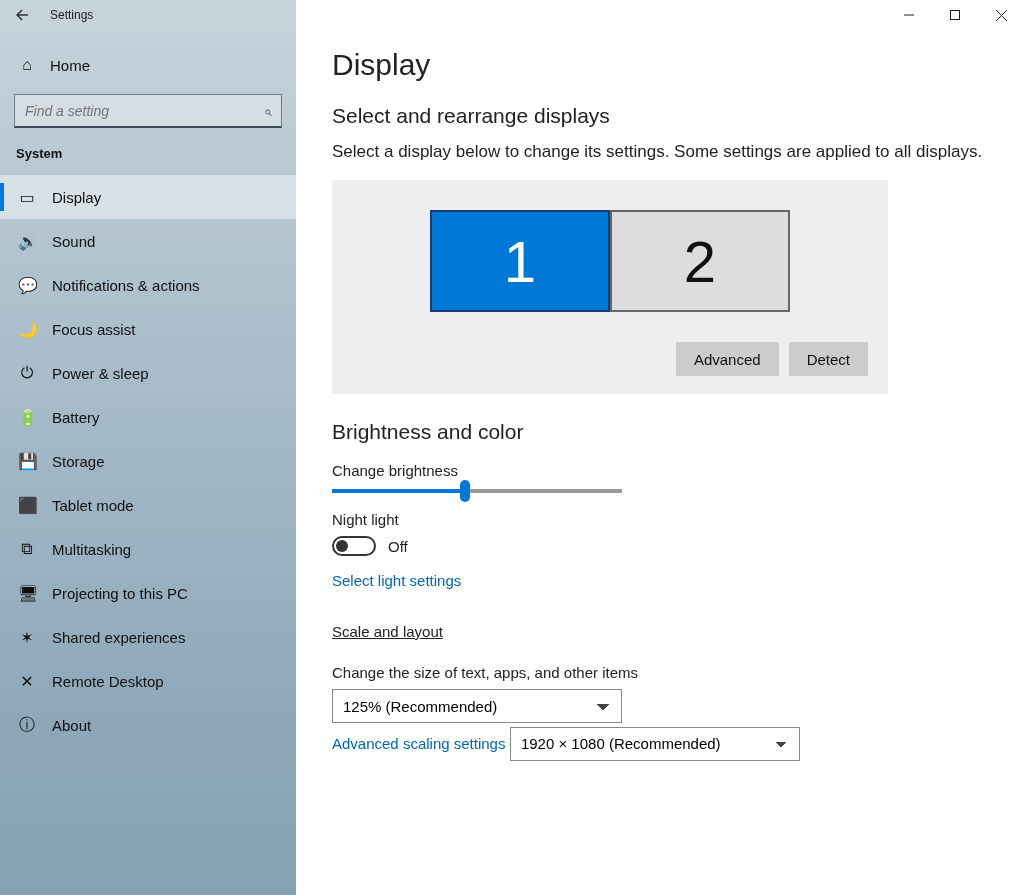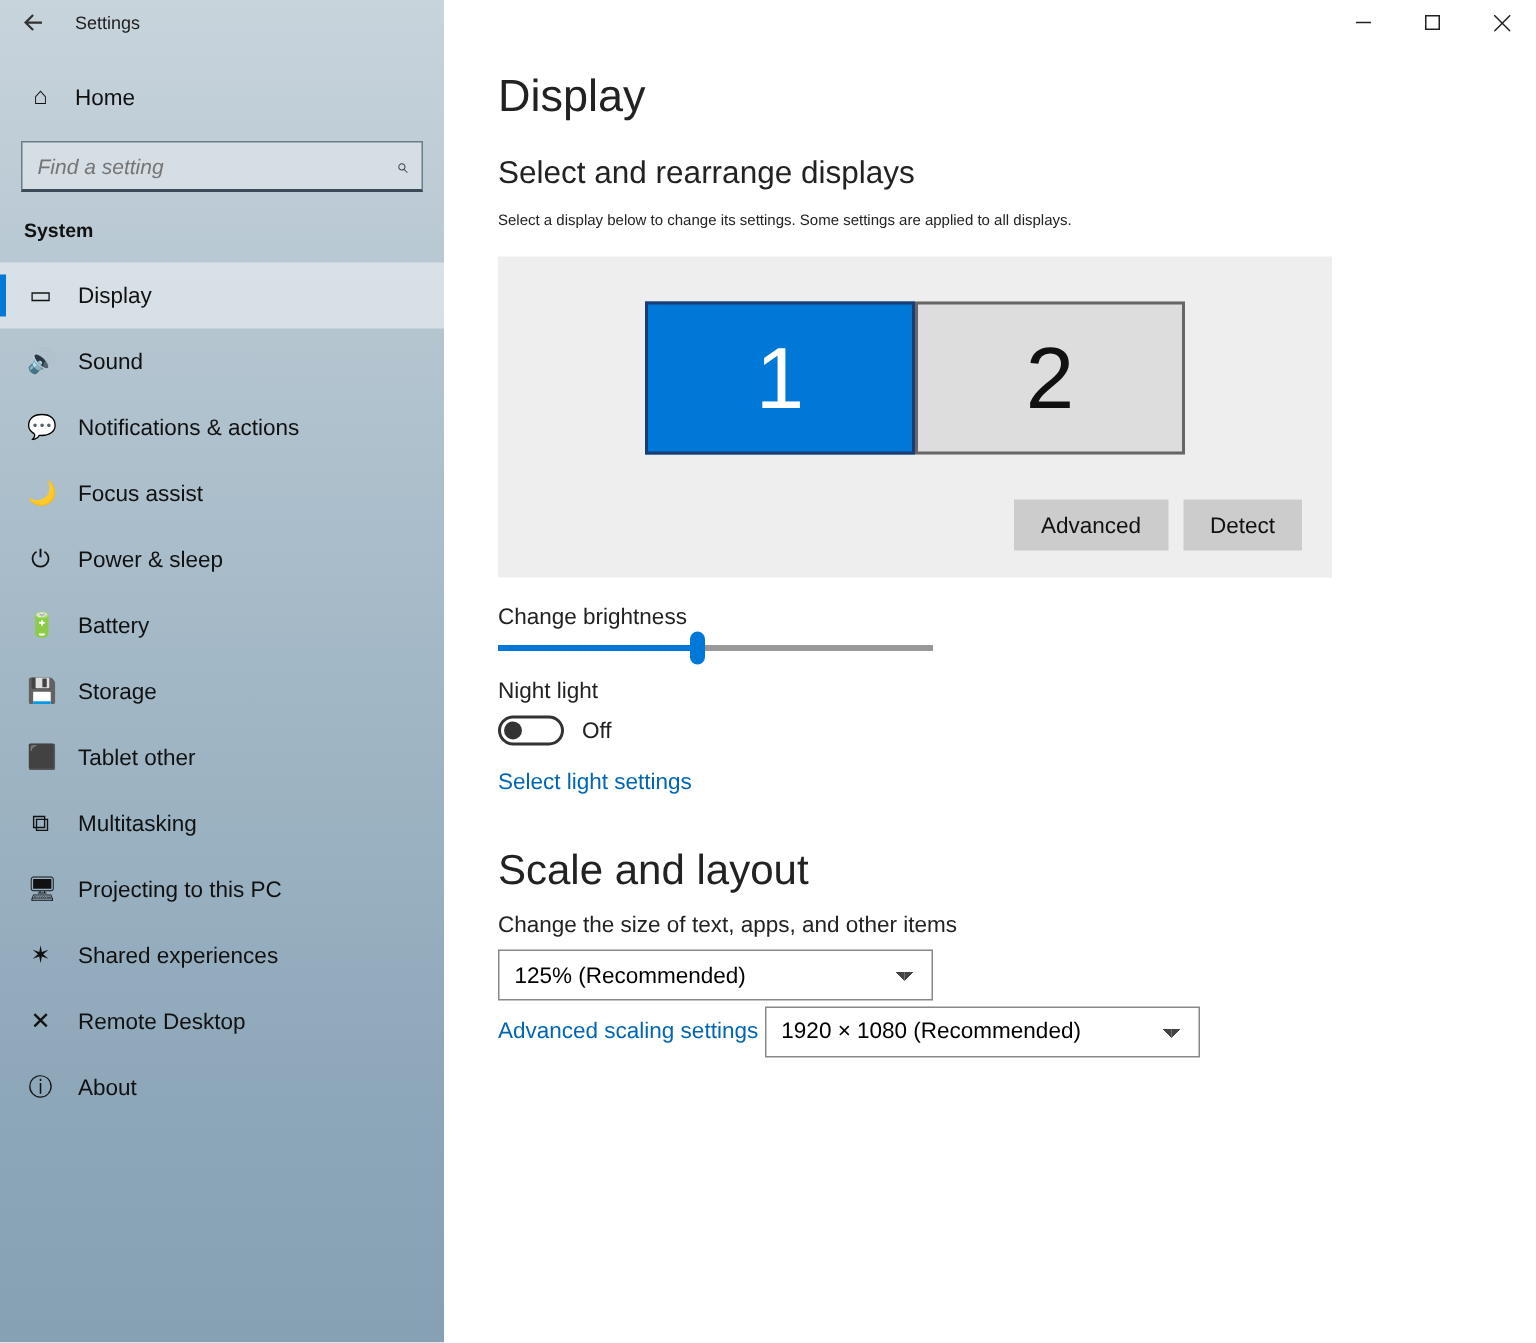--- a/index.html
+++ b/index.html
@@ -72,21 +72,21 @@
   width: 18px; text-align: center; font-size: 16px; color: #111;
 }
 
 
 .main {
   flex: 1; height: 895px; padding: 48px 36px 0 36px; overflow: hidden;
   font-weight: 400; color: #222;
 }
 .page-title { font-size: 30px; font-weight: 400; margin-bottom: 22px; }
 .h2 { font-size: 21px; font-weight: 400; margin: 6px 0 14px 0; }
-.body-text { font-size: 10px; color: #222; margin-bottom: 18px; }
+.body-text { font-size: 17px; color: #222; margin-bottom: 18px; }
 
 .display-box {
   width: 556px; background: #eee; padding: 30px 20px 18px 20px;
 }
 .monitors { display: flex; justify-content: center; align-items: center; gap: 0; margin-bottom: 30px;}
 .monitor {
   border: 2px solid #666; display: flex; align-items: center; justify-content: center;
   font-size: 58px; font-weight: 300; color: #111;
 }
 .monitor.m1 { width: 180px; height: 102px; background: #0078d7; color: #fff; border-color: #1b3c73; }
@@ -106,21 +106,21 @@
 .toggle-row { display: flex; align-items: center; gap: 12px; margin: 6px 0 8px 0;}
 .toggle {
   width: 44px; height: 20px; border: 2px solid #333; border-radius: 20px; position: relative;
   background: #fff; cursor: pointer;
 }
 .toggle .knob { position: absolute; left: 2px; top: 2px; width: 12px; height: 12px; border-radius: 50%; background: #333;}
 .toggle-label { font-size: 15px; }
 
 .link { color: #0066b4; font-size: 15px; cursor: pointer; margin: 8px 0; display: inline-block;}
 
-.h2b { font-size: 28px; font-weight: 400; margin: 26px 0 12px 0;}
+.h2b { font-size: 15px; font-weight: 400; margin: 26px 0 24px 0; text-decoration: underline;}
 
 .select {
   width: 290px; height: 34px; border: 1px solid #888; padding: 0 10px;
   font-size: 15px; background: #fff; appearance: none;
   background-image: linear-gradient(45deg, transparent 50%, #444 50%),
                     linear-gradient(135deg, #444 50%, transparent 50%);
   background-position: calc(100% - 18px) 14px, calc(100% - 12px) 14px;
   background-size: 6px 6px, 6px 6px; background-repeat: no-repeat;
   cursor: pointer;
 }
@@ -201,21 +201,21 @@
         <div class="nav-item">
           <span class="nav-icon">🔋</span>
           <span>Battery</span>
         </div>
         <div class="nav-item">
           <span class="nav-icon">💾</span>
           <span>Storage</span>
         </div>
         <div class="nav-item">
           <span class="nav-icon">⬛</span>
-          <span>Tablet other</span>
+          <span>Tablet mode</span>
         </div>
         <div class="nav-item">
           <span class="nav-icon">⧉</span>
           <span>Multitasking</span>
         </div>
         <div class="nav-item">
           <span class="nav-icon">🖥</span>
           <span>Projecting to this PC</span>
         </div>
         <div class="nav-item">
@@ -242,20 +242,21 @@
       <div class="monitors">
         <div class="monitor m1">1</div>
         <div class="monitor m2">2</div>
       </div>
       <div class="box-btns">
         <button class="btn">Advanced</button>
         <button class="btn">Detect</button>
       </div>
     </div>
 
+    <div class="h2" style="margin-top:26px">Brightness and color</div>
     <div class="label-sm">Change brightness</div>
     <div class="slider">
       <div class="fill"></div>
       <div class="thumb"></div>
     </div>
 
     <div class="label-sm">Night light</div>
     <div class="toggle-row">
       <div class="toggle">
         <div class="knob"></div>

